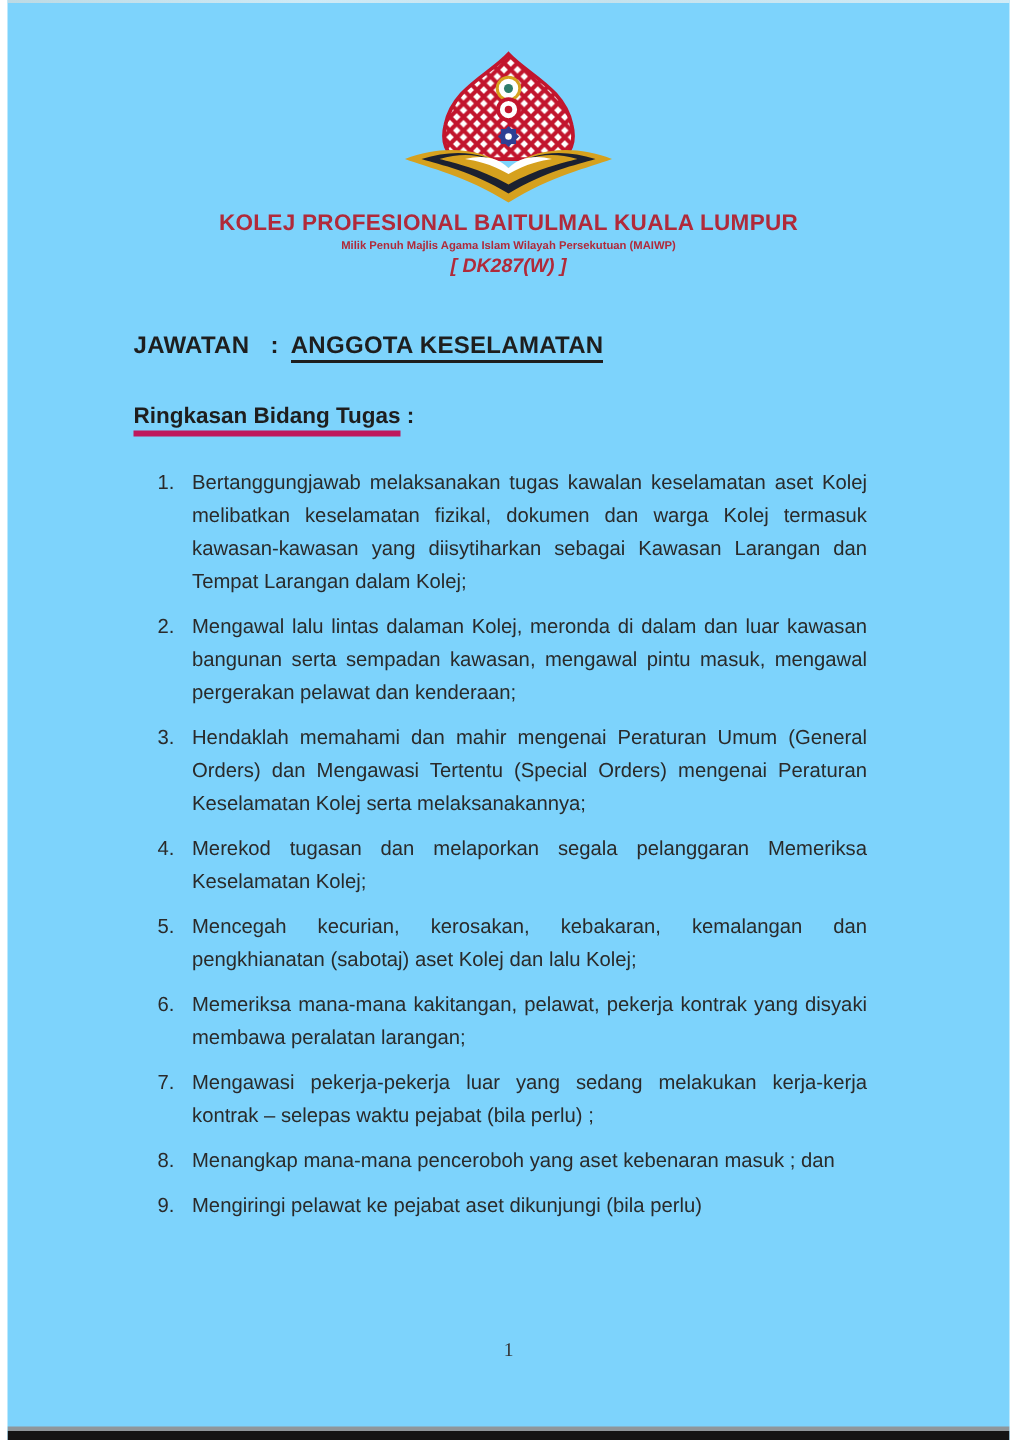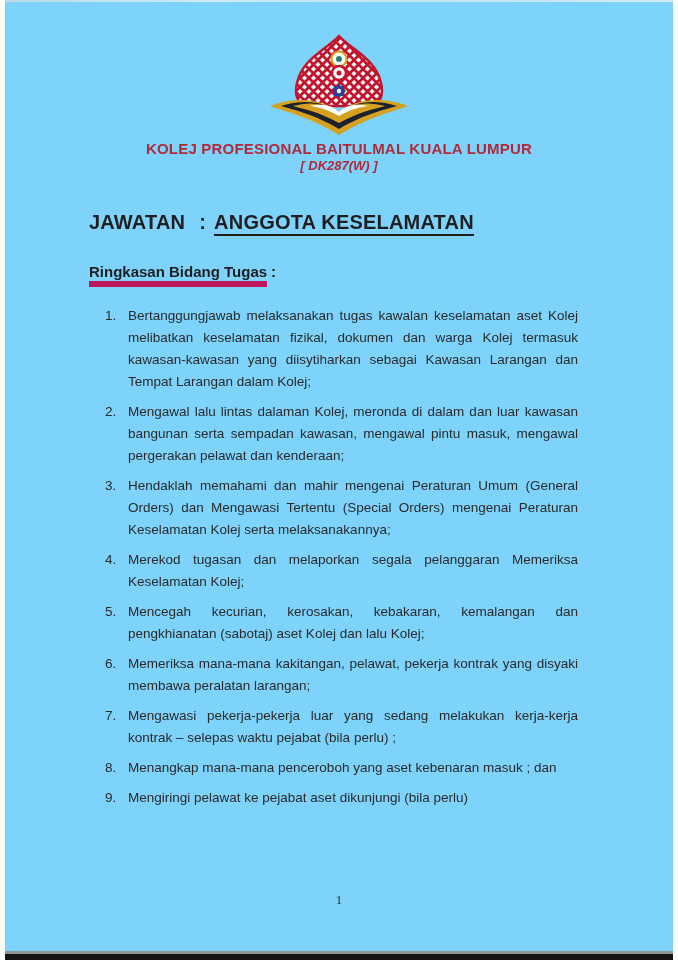--- a/index.html
+++ b/index.html
@@ -21,26 +21,26 @@
   .logo-svg { display:block; margin:0 auto; }
   .logo-title {
     margin-top:3px; font-size:15px; font-weight:bold; letter-spacing:.2px;
     color:#b02a3a;
   }
   .logo-subtitle { margin-top:2px; font-size:7.5px; font-weight:bold; color:#b02a3a; }
   .logo-code { margin-top:1px; font-size:13px; font-weight:bold; color:#b02a3a;font-style:italic; }
 
   
   .content { margin:38px 95px 0 84px; }
-  .h-jawatan { font-size:20px; font-weight:bold; color:#1e1e1e; letter-spacing:.2px; }
+  .h-jawatan { font-size:16px; font-weight:bold; color:#1e1e1e; letter-spacing:.2px; }
   .h-jawatan .sep { display:inline-block; margin:0 8px 0 14px; }
   .h-jawatan .val { border-bottom:2px solid #1e1e1e; padding-bottom:1px; }
 
   .h-ringkasan { margin-top:29px; font-size:15px; font-weight:bold; color:#1e1e1e; }
-  .h-ringkasan .titl { border-bottom:6px solid #be185d; padding-bottom:1px; }
+  .h-ringkasan .titl { border-bottom:4px solid #be185d; padding-bottom:1px; }
   .h-ringkasan .colon { margin-left:4px; }
 
   .duties { margin-top:25px; margin-left:16px; }
   .duty { display:flex; margin-bottom:8px; font-size:13.5px; line-height:22px; color:#2a2a2a; }
   .duty .num { flex:0 0 23px; }
   .duty .txt { flex:1; text-align:justify; }
 
   .page-number {
     position:absolute; bottom:52px; left:0; width:100%;
     text-align:center; font-family:"Liberation Serif", serif; font-size:13px; color:#333;
@@ -81,20 +81,21 @@
       </g>
       <circle cx="75" cy="58" r="2.2" fill="#ffffff"></circle>
 
       <path d="M75 102 C 46 84, 22 79, 6 73 C 32 63, 58 66, 75 79 C 92 66, 118 63, 144 73 C 128 79, 104 84, 75 102 Z" fill="#d6a11e"></path>
       <path d="M75 96 C 50 81, 30 77, 17 73 C 39 66, 60 68, 75 80 C 90 68, 111 66, 133 73 C 120 77, 100 81, 75 96 Z" fill="#1c2130"></path>
       <path d="M75 90 C 55 79, 40 76, 29 73 C 47 68, 62 70, 75 81 C 88 70, 103 68, 121 73 C 110 76, 95 79, 75 90 Z" fill="#d6a11e"></path>
       <path d="M75 83 C 63 76, 53 74, 46 73 C 58 70, 68 72, 75 79 C 82 72, 92 70, 104 73 C 97 74, 87 76, 75 83 Z" fill="#ffffff"></path>
     </svg>
 
     <div class="logo-title">KOLEJ PROFESIONAL BAITULMAL KUALA LUMPUR</div>
+    <div class="logo-subtitle">Milik Penuh Majlis Agama Islam Wilayah Persekutuan (MAIWP)</div>
     <div class="logo-code">[ DK287(W) ]</div>
   </div>
 
   <div class="content">
 
     <div class="h-jawatan">
       <span>JAWATAN</span><span class="sep">:</span><span class="val">ANGGOTA KESELAMATAN</span>
     </div>
 
     <div class="h-ringkasan">

